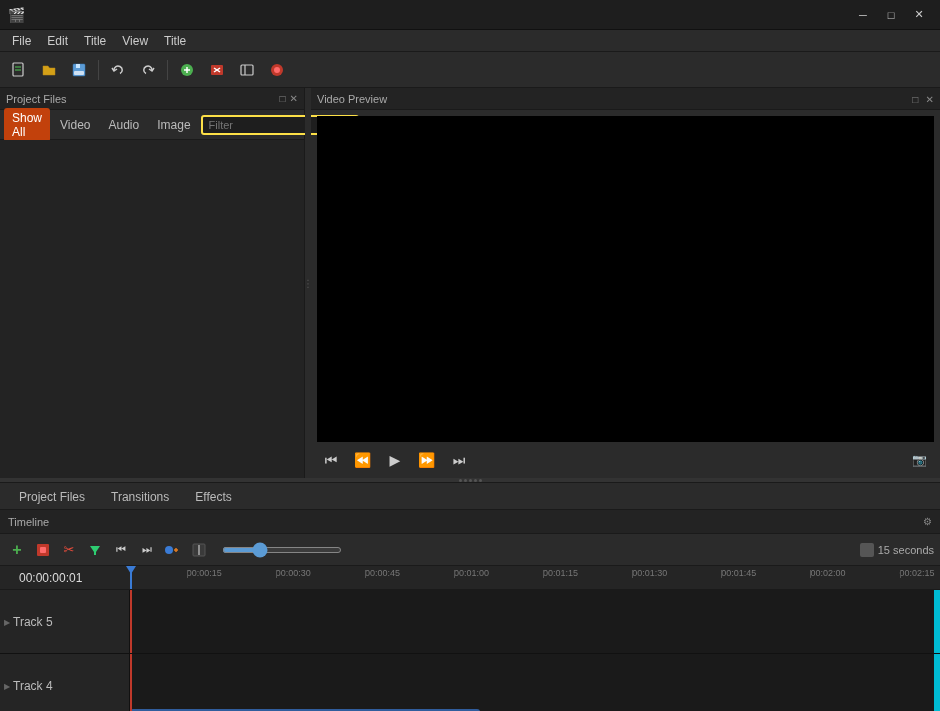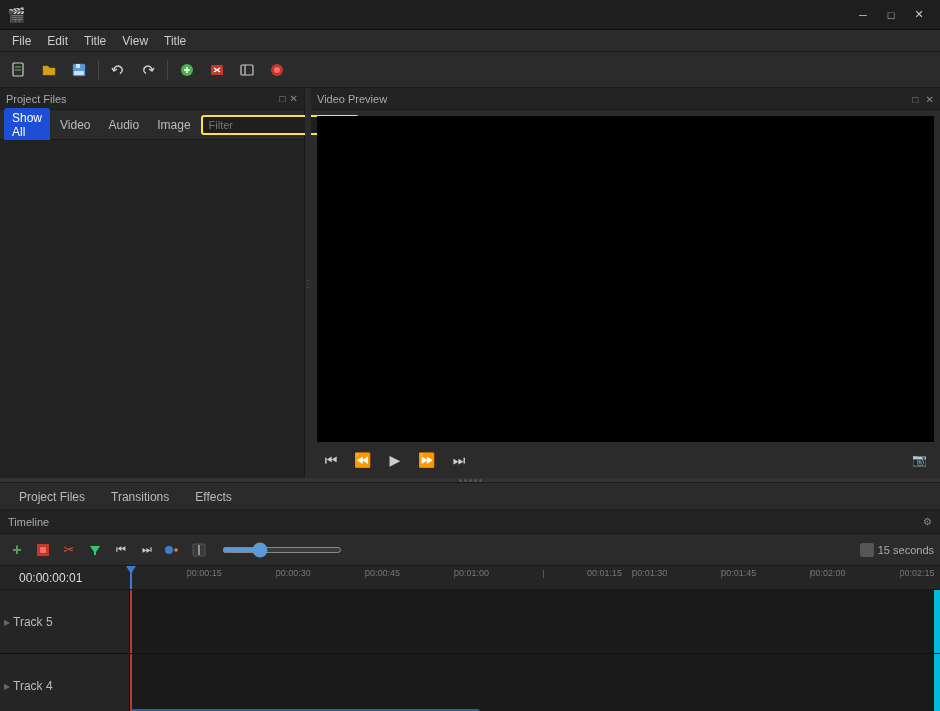--- a/index.html
+++ b/index.html
@@ -142,21 +142,21 @@
       gap: 2px;
     }
     .ftab {
       padding: 3px 8px;
       cursor: pointer;
       border-radius: 3px;
       font-size: 12px;
       color: #bbb;
     }
     .ftab.active {
-      background: #1d4ed8;
+      background: #c2410c;
       color: #fff;
     }
     #filter-input {
       flex: 1;
       background: #1e1e1e;
       border: 2px solid #fde047;
       border-radius: 3px;
       color: #ccc;
       padding: 2px 6px;
       font-size: 11px;
@@ -674,21 +674,21 @@
     </div>
 
     <div id="timeline-ruler">
       <div id="timecode-display">00:00:00:01</div>
       <div id="ruler-marks">
 
       <div class="ruler-mark" style="left: 7%; padding-top: 2px;">00:00:15</div>
           <div class="ruler-mark" style="left: 18%; padding-top: 2px;">00:00:30</div>
           <div class="ruler-mark" style="left: 29%; padding-top: 2px;">00:00:45</div>
           <div class="ruler-mark" style="left: 40%; padding-top: 2px;">00:01:00</div>
-          <div class="ruler-mark" style="left: 51%; padding-top: 2px; padding-left: 44px;">00:01:15</div>
+          <div class="ruler-mark" style="left: 51%; padding-top: 2px;">00:01:15</div>
           <div class="ruler-mark" style="left: 62%; padding-top: 2px;">00:01:30</div>
           <div class="ruler-mark" style="left: 73%; padding-top: 2px;">00:01:45</div>
           <div class="ruler-mark" style="left: 84%; padding-top: 2px;">00:02:00</div>
           <div class="ruler-mark" style="left: 95%; padding-top: 2px;">00:02:15</div>
         </div>
       <div id="playhead">
         <div id="playhead-arrow"></div>
       </div>
     </div>
 

